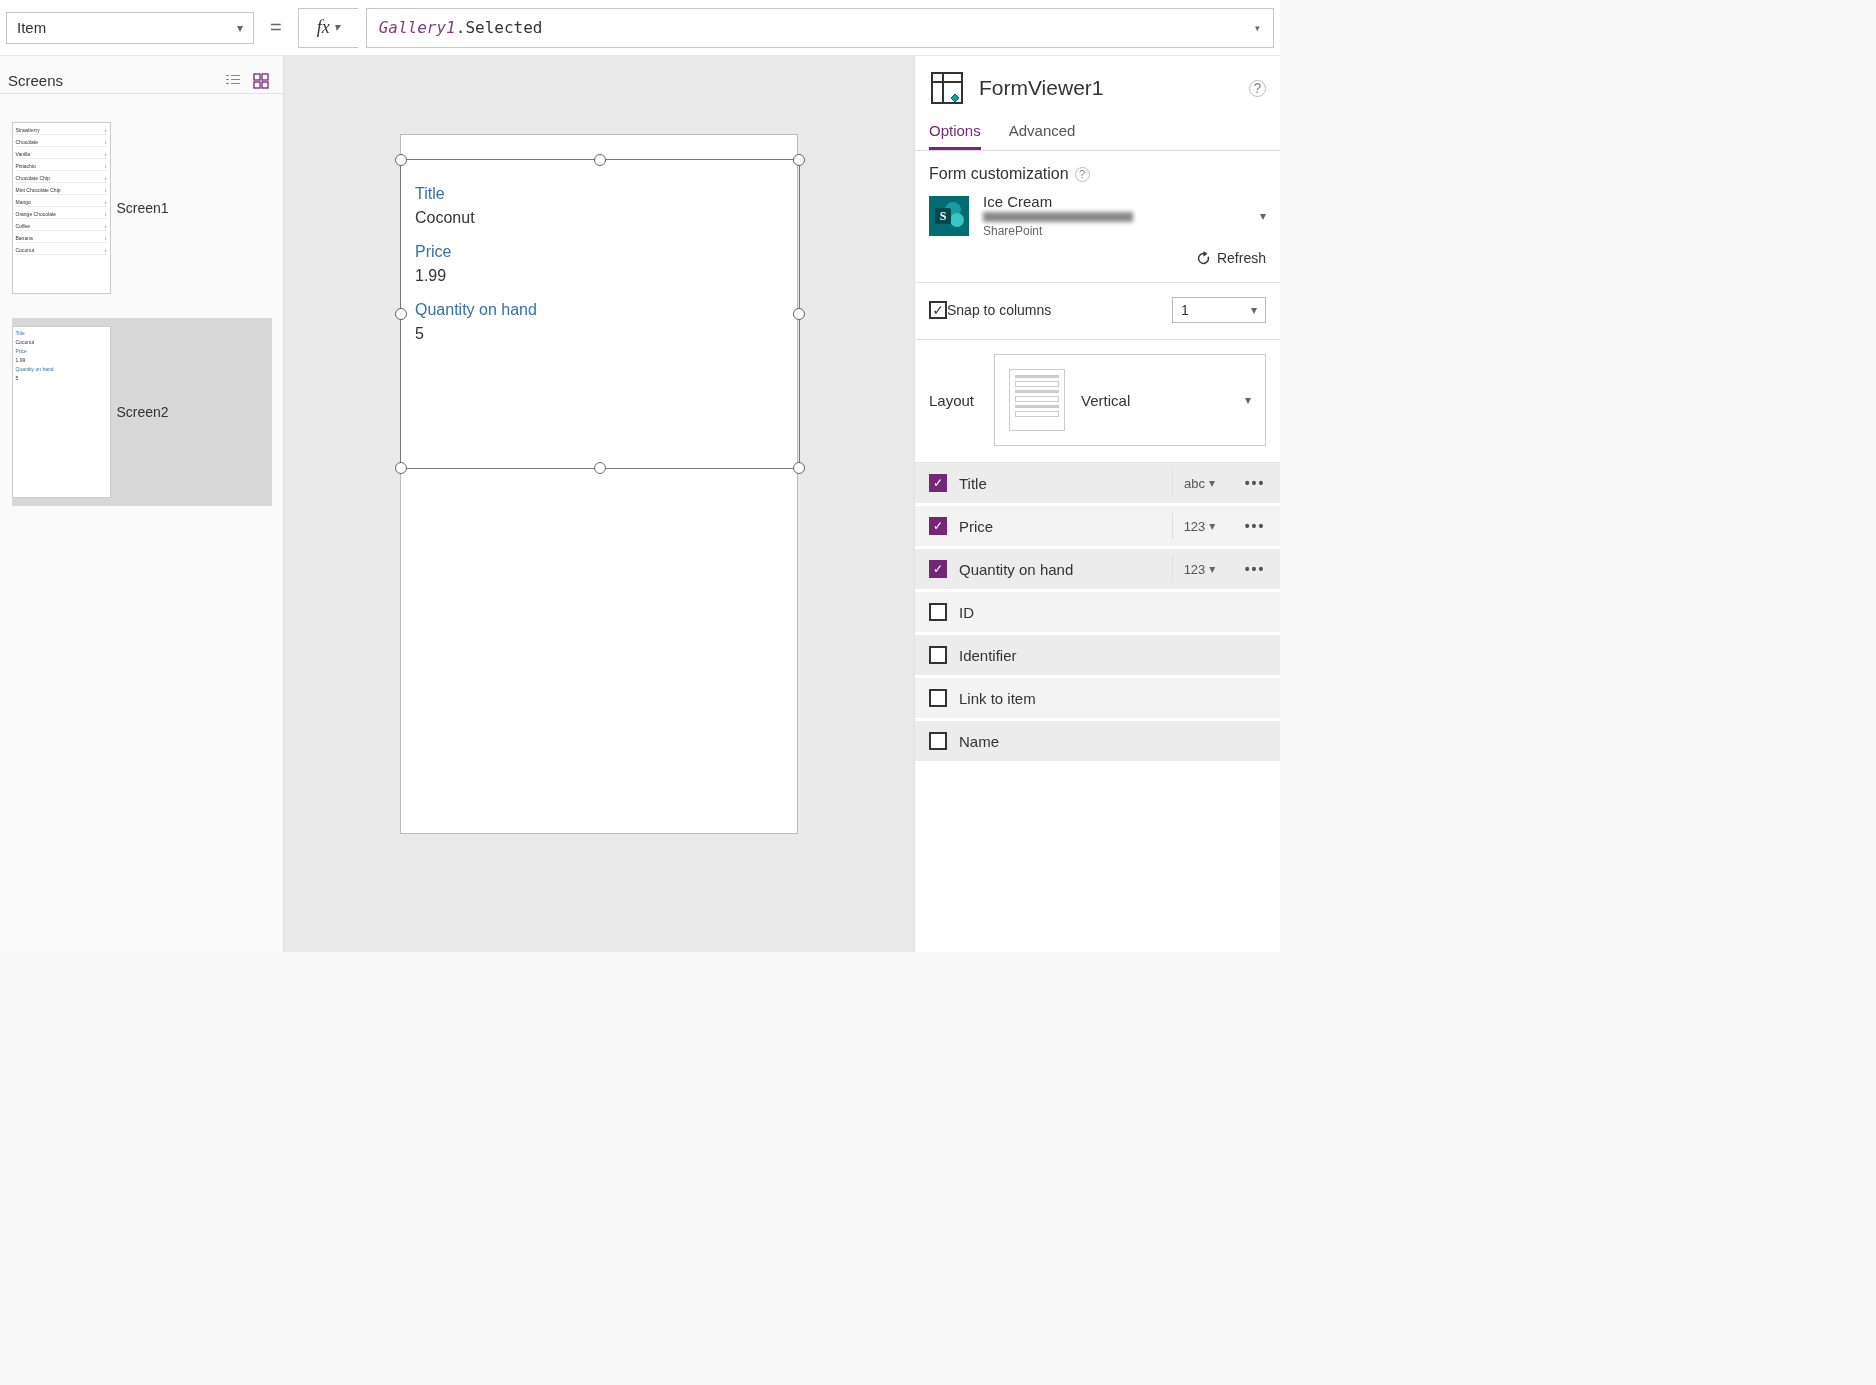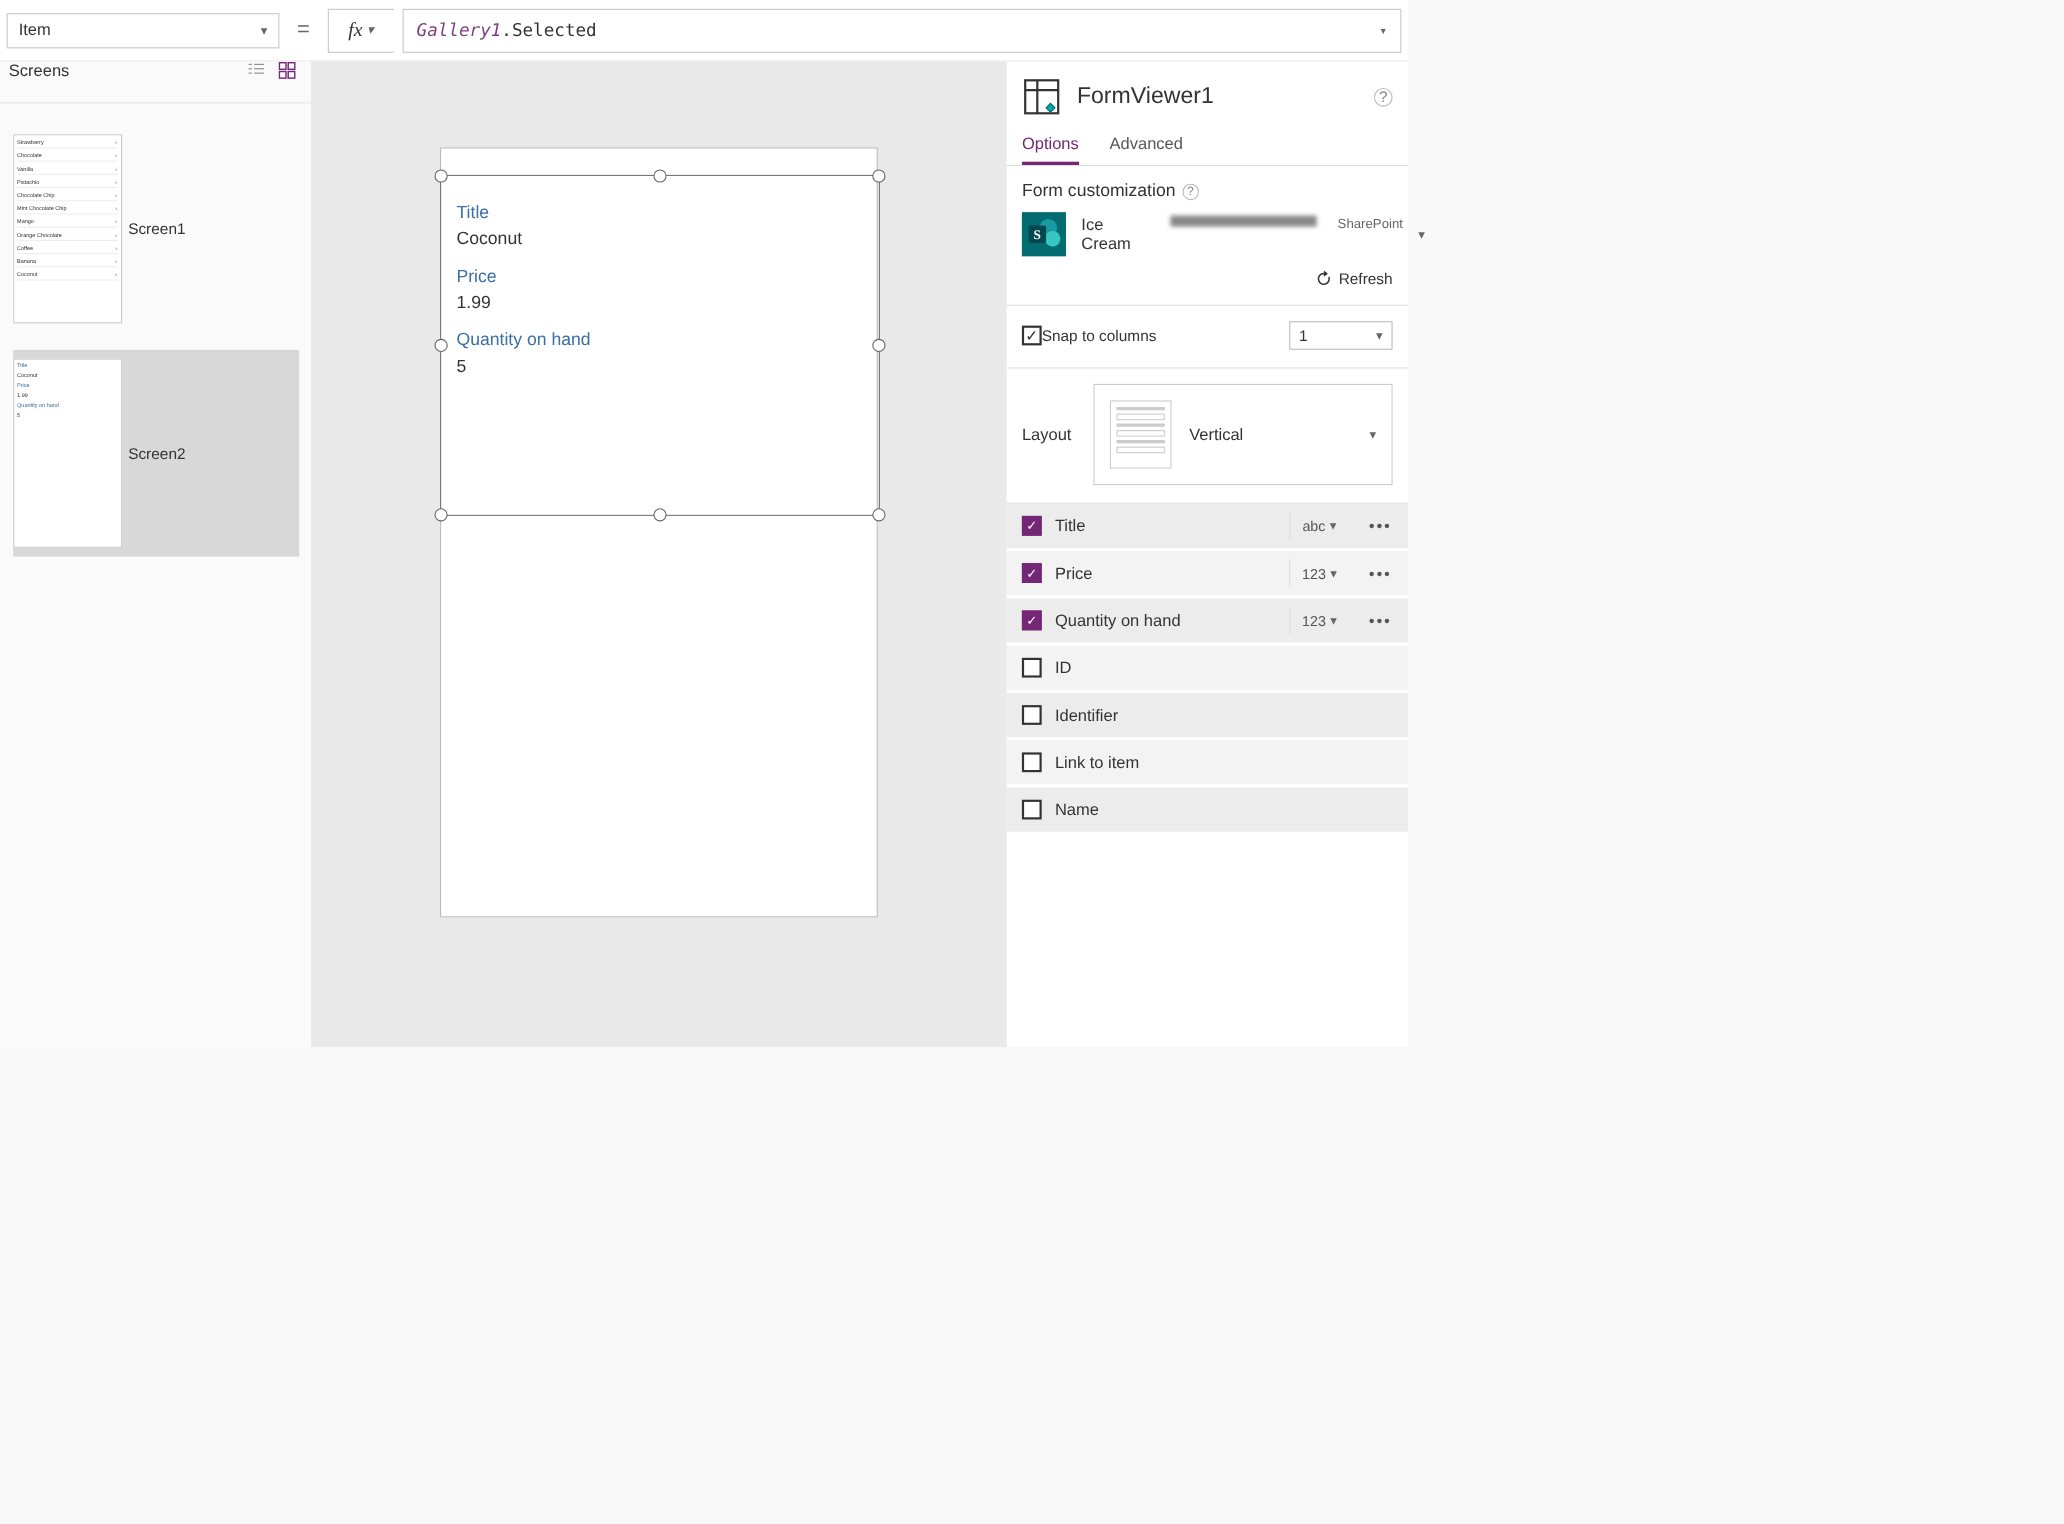--- a/index.html
+++ b/index.html
@@ -78,21 +78,21 @@
   .left {
     width: 284px;
     border-right: 1px solid #e0e0e0;
     background: #fafafa;
     display: flex;
     flex-direction: column;
   }
   .left-header {
     height: 38px;
     display: flex;
-    align-items: flex-start;
+    align-items: flex-end;
     justify-content: space-between;
     padding: 0 14px 4px 8px;
     border-bottom: 1px solid #e5e5e5;
   }
   .left-header-title { font-size: 15px; color: #333; }
   .left-header-icons { display: flex; gap: 12px; }
   .tree-icon, .grid-icon { width: 16px; height: 16px; display:inline-block; }
   .tree-icon svg, .grid-icon svg { width:16px; height:16px; }
   .screens-list { padding: 20px 0; display:flex; flex-direction:column; gap:16px; align-items:center; }
   .screen-thumb { width: 260px; display:flex; flex-direction:row; align-items:center; gap:6px; padding:8px 0; }
@@ -145,21 +145,21 @@
   .right-header svg { width:36px; height:36px; }
   .right-title { font-size:21px; color:#333; flex:1; }
   .help-icon { color:#888; font-size:14px; border:1px solid #bbb; border-radius:50%; width:17px; height:17px; display:flex; align-items:center; justify-content:center; }
   .tabs { display:flex; border-bottom:1px solid #ddd; padding:0 14px; gap:28px; }
   .tab { padding:8px 0; font-size:15px; color:#555; cursor:pointer; }
   .tab.active { color:#742774; border-bottom:3px solid #742774; }
   .section { padding:14px 14px 16px 14px; border-bottom:1px solid #e2e2e2; }
   .section-title { font-size:16px; color:#333; display:flex; align-items:center; gap:6px; }
   .datasrc { display:flex; align-items:center; gap:14px; margin-top:10px; }
   .sp-icon { width:40px; height:40px; background:#036c70; display:flex; align-items:center; justify-content:center; color:#fff; font-weight:bold; font-size:14px; }
-  .ds-text { display:flex; flex-direction:row; gap:19px; flex:1;}
+  .ds-text { display:flex; flex-direction:column; gap:2px; flex:1;}
   .ds-name { font-size:15px; color:#333; }
   .ds-blur { width:150px; height:10px; background:#888; filter:blur(2px); }
   .ds-type { font-size:12px; color:#666; }
   .refresh-row { display:flex; justify-content:flex-end; margin-top:12px; gap:6px; align-items:center; color:#333; font-size:14px; }
   .refresh-row svg { width:15px; height:15px; }
   .snap-row { display:flex; align-items:center; gap:0; }
   .checkbox { width:18px; height:18px; border:2px solid #333; display:flex; align-items:center; justify-content:center;}
   .checkbox.checked::after { content:"✓"; font-size:14px; line-height:1; }
   .col-select { width:94px; height:26px; border:1px solid #bbb; display:flex; align-items:center; justify-content:space-between; padding:0 8px; font-size:14px; margin-left:auto;}
   .layout-row { display:flex; align-items:center; gap:20px; }

